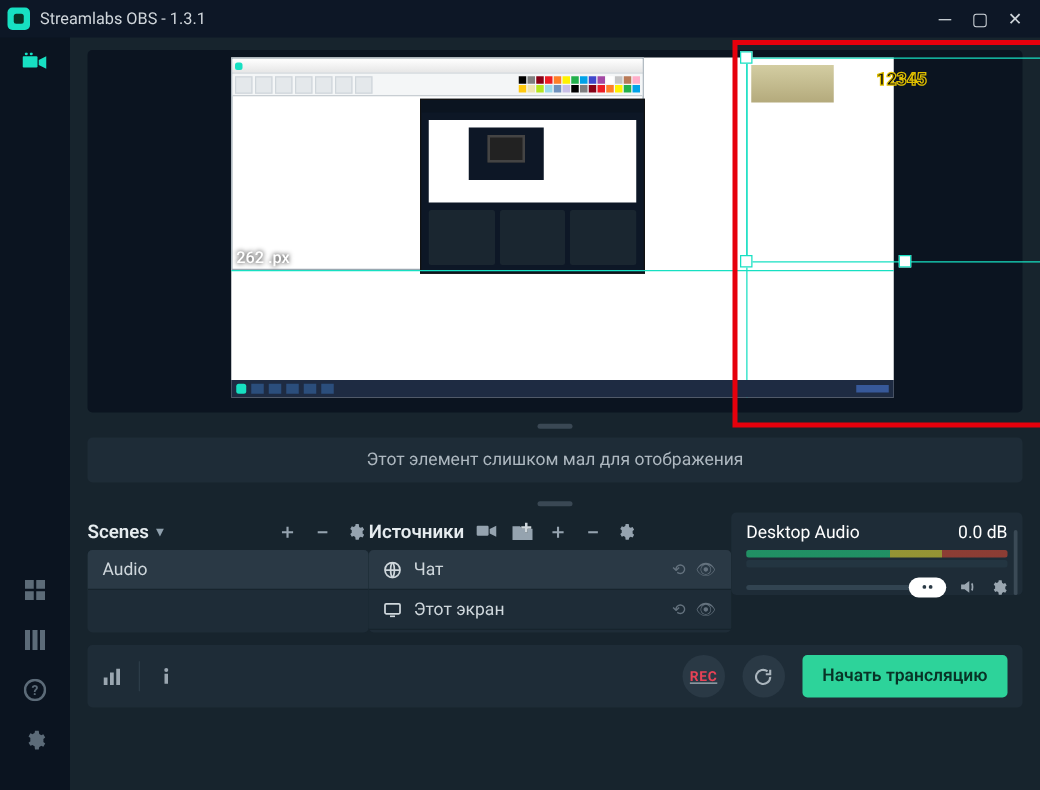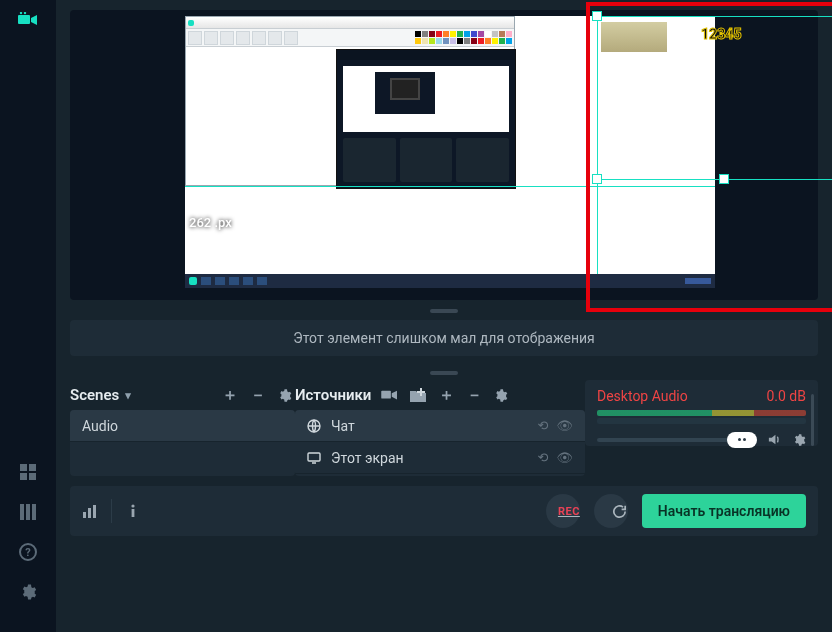--- a/index.html
+++ b/index.html
@@ -30,21 +30,21 @@
   .ra-tool{width:14px;height:14px;background:#e4e8eb;border:1px solid #cfd6db;}
   .ra-palette{margin-left:auto;display:grid;grid-template-columns:repeat(14,6px);grid-auto-rows:6px;gap:1px;}
   .ra-palette span{width:6px;height:6px;}
   .ra-inner{position:absolute;left:150px;top:32px;width:180px;height:140px;background:#0d1726;border:1px solid #111;}
   .ra-inner .ih{height:10px;background:#0b1420;}
   .ra-inner .iprev{margin:6px;height:66px;background:#fff;position:relative;}
   .ra-inner .iprev .tinydark{position:absolute;left:32px;top:6px;width:60px;height:42px;background:#0d1726;}
   .ra-inner .iprev .tinydark .tw{margin:6px auto;width:30px;height:22px;background:#222;border:2px solid #444;}
   .ra-inner .ipanrow{height:44px;margin:0 6px 4px;display:flex;gap:4px;}
   .ra-inner .ipan{flex:1;background:#1a2630;border-radius:2px;}
-  .px-label{position:absolute;left:3px;top:152px;color:#fff;font-size:13px;font-weight:500;text-shadow:0 0 4px #000;margin-top:46px;}
+  .px-label{position:absolute;left:3px;top:152px;color:#fff;font-size:13px;font-weight:500;text-shadow:0 0 4px #000;}
   .guide-h{position:absolute;left:0;right:0;border-top:1px solid #17e0c2;}
   .guide-v{position:absolute;top:0;bottom:0;border-left:1px solid #17e0c2;}
   .red-box{position:absolute;left:516px;top:-8px;width:290px;height:310px;border:4px solid #e6000c;pointer-events:none;}
   .sel-frame{position:absolute;border:1px solid #17e0c2;}
   .handle{position:absolute;width:10px;height:10px;background:#fff;border:1px solid #17e0c2;}
   .ovthumb{position:absolute;width:66px;height:30px;background:linear-gradient(#d3cda2,#b4aa7c);filter:blur(.6px);}
   .ovtxt{position:absolute;color:#111;font-weight:900;font-size:14px;-webkit-text-stroke:1px #e0c000;}
   .drag-handle{height:14px;display:flex;justify-content:center;align-items:center;}
   .drag-handle .bar{width:28px;height:4px;background:#3a4854;border-radius:2px;}
   .banner{margin:2px 14px 10px;height:36px;background:#1e2c37;border-radius:4px;display:flex;align-items:center;justify-content:center;color:#aeb8c0;font-size:14px;}
@@ -56,43 +56,55 @@
   .panel-head{height:30px;display:flex;align-items:center;color:#e6ecef;font-size:15px;font-weight:600;gap:10px;}
   .panel-head .title{display:flex;align-items:center;gap:6px;}
   .panel-head .chev{color:#8fa0ad;font-size:11px;}
   .panel-head .spacer{flex:1;}
   .head-ico{color:#95a3af;cursor:pointer;font-size:16px;width:18px;text-align:center;}
   .panel-body{background:#1e2c37;border-radius:4px;overflow:hidden;}
   .row{height:32px;display:flex;align-items:center;padding:0 12px;color:#cfd7dc;font-size:14px;gap:10px;border-bottom:1px solid #17242d;}
   .row.selected{background:#2a3945;}
   .row .ricons{margin-left:auto;display:flex;gap:8px;color:#64727e;font-size:13px;}
   .mixer-body{background:#1e2c37;border-radius:4px;padding:8px 12px 10px;}
-  .mixer-top{display:flex;align-items:center;color:#ef4444;font-size:14px;justify-content:space-between;}
+  .mixer-top{display:flex;align-items:center;color:#ffffff;font-size:14px;justify-content:space-between;}
   .mixer-top .db{margin-left:auto;}
   .meter{height:6px;margin-top:6px;background:linear-gradient(to right,#2b7 0%,#2b7 55%,#c7c033 55%,#c7c033 75%,#b43 75%,#b43 100%);border-radius:2px;opacity:.7;}
   .meter2{height:6px;margin-top:2px;background:#233541;border-radius:2px;}
   .slider-row{display:flex;align-items:center;gap:10px;margin-top:8px;}
   .slider{flex:1;height:4px;background:#324451;border-radius:2px;position:relative;}
   .slider .knob{position:absolute;right:0;top:50%;width:30px;height:16px;background:#fff;border-radius:8px;transform:translateY(-50%);display:flex;align-items:center;justify-content:center;gap:2px;}
   .slider .knob span{width:3px;height:3px;border-radius:50%;background:#2a3945;}
   .sm-ico{color:#9aa6b0;font-size:15px;cursor:pointer;}
   .bottombar{height:50px;margin:10px 14px 12px;background:#1e2c37;border-radius:4px;display:flex;align-items:center;padding:0 12px;gap:14px;}
   .bottombar .div{width:1px;height:24px;background:#2c3c48;}
   .bb-ico{color:#9aa6b0;cursor:pointer;font-size:15px;}
   .bottombar .spacer{flex:1;}
-  .circle-btn{width:34px;height:34px;border-radius:50%;background:#2a3945;display:flex;align-items:center;justify-content:flex-end;cursor:pointer;color:#aab5bd;text-decoration:underline;}
+  .circle-btn{width:34px;height:34px;border-radius:50%;background:#2a3945;display:flex;align-items:center;justify-content:center;cursor:pointer;color:#aab5bd;text-decoration:underline;}
   .rec{color:#e94256;font-weight:700;font-size:11px;letter-spacing:.5px;}
   .go-live{height:34px;padding:4px 16px;background:#2dd39a;border-radius:4px;color:#083326;font-weight:600;font-size:14px;display:flex;align-items:center;cursor:pointer;}
   svg{display:block;}
   .right-edge{position:absolute;top:14px;right:4px;width:3px;height:52px;background:#3b4a56;border-radius:2px;}
 </style>
 </head>
 <body>
 
 <div class="window">
+  <div class="titlebar">
+    <div class="logo">
+      <svg viewBox="0 0 10 10">
+          <rect x="1" y="1" width="8" height="8" rx="2" fill="#083326"></rect>
+        </svg>
+    </div>
+    <span>Streamlabs OBS - 1.3.1</span>
+    <div class="spacer"></div>
+    <div class="winbtn">─</div>
+    <div class="winbtn">▢</div>
+    <div class="winbtn">✕</div>
+  </div>
 
   <div class="body">
     <div class="sidenav">
       <div class="nav-icon active">
         <svg width="20" height="16" viewBox="0 0 20 16">
             <rect x="0" y="3" width="12" height="9" rx="1" fill="#17e0c2"></rect>
             <path d="M13 6 L19 3 V13 L13 10 Z" fill="#17e0c2"></path>
             <circle cx="3" cy="1" r="1.2" fill="#17e0c2"></circle>
             <circle cx="7" cy="1" r="1.2" fill="#17e0c2"></circle>
           </svg>

